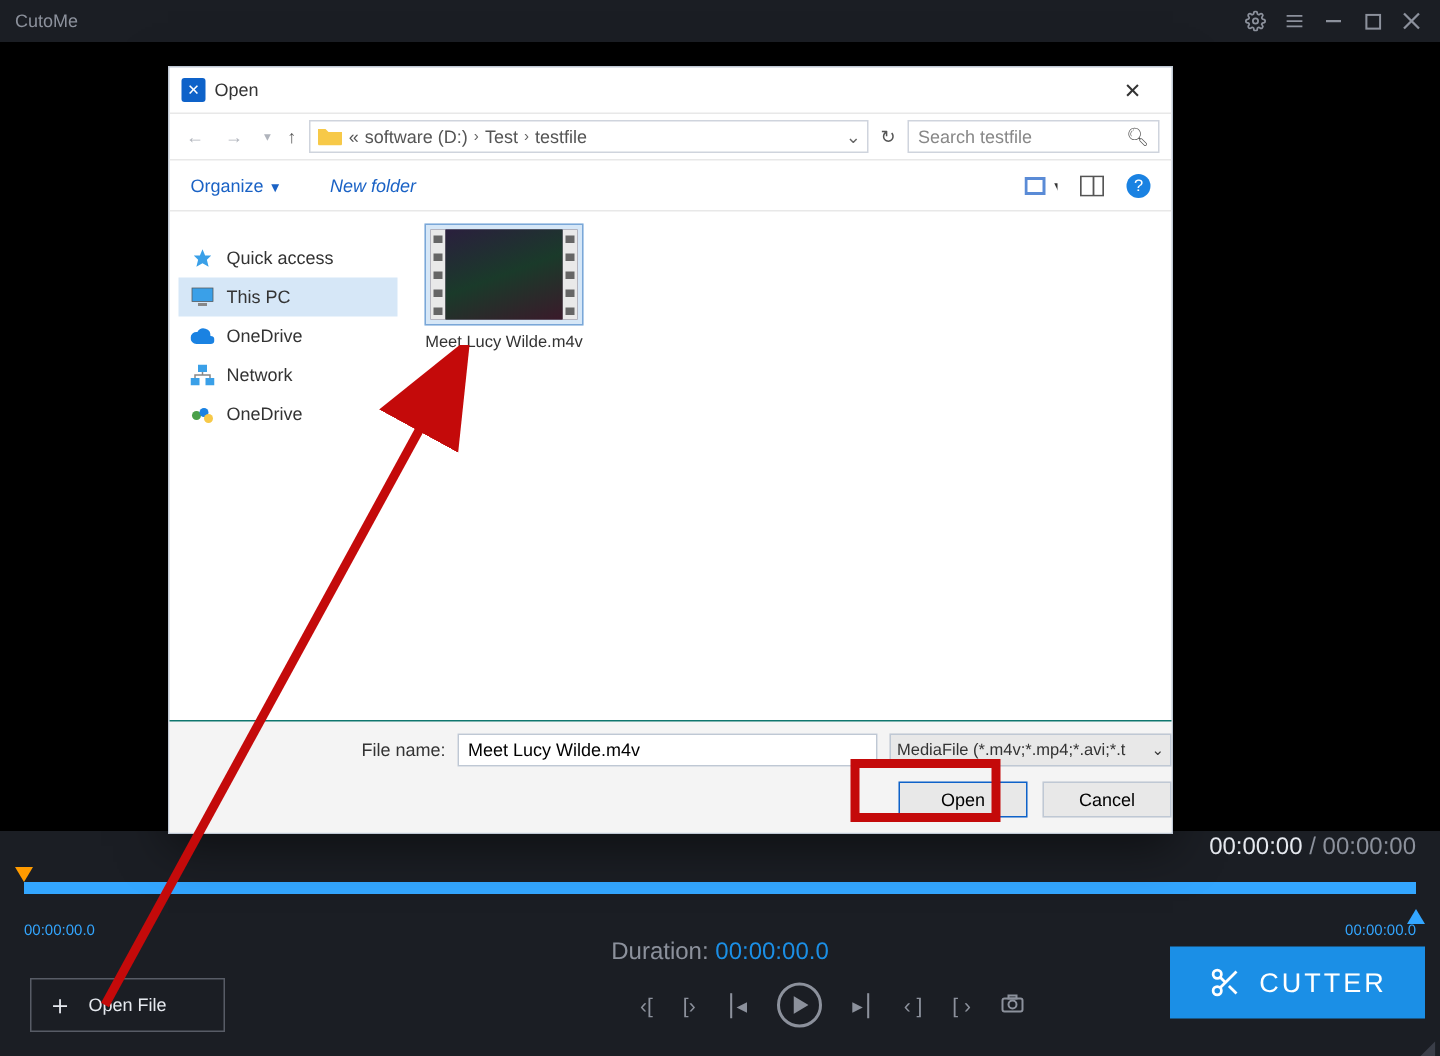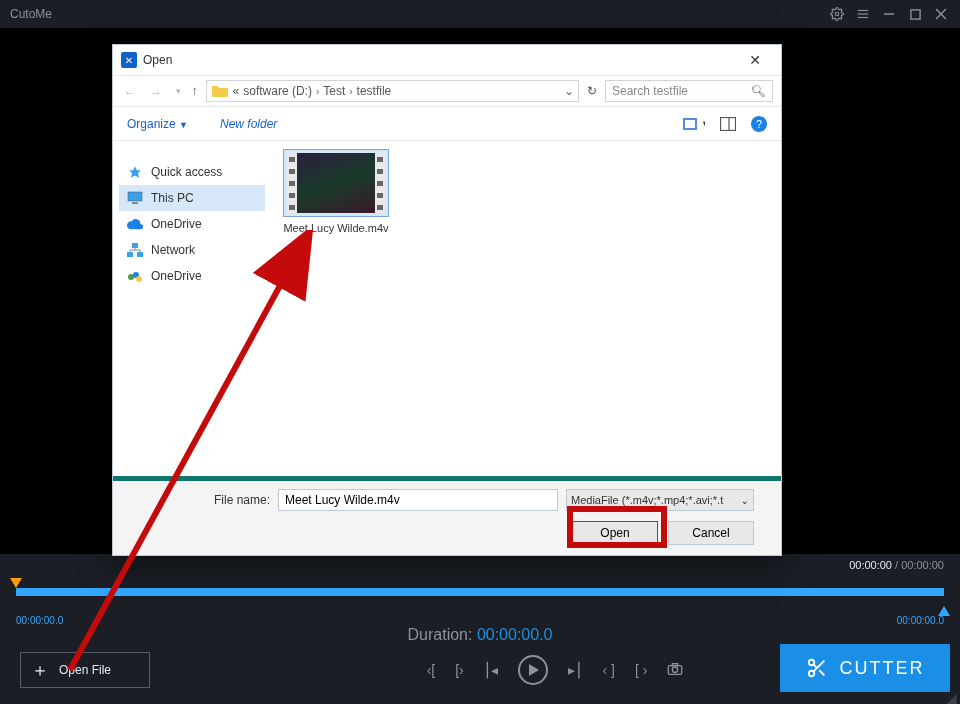--- a/index.html
+++ b/index.html
@@ -9,41 +9,41 @@
   .titlebar { height: 28px; background: #1b1e24; color: #8c919c; display: flex; align-items: center; padding: 0 10px; font-size: 12px; }
   .titlebar .title { flex: 1; }
   .titlebar .win-icons { display: flex; gap: 8px; align-items: center; }
   .titlebar .win-icons span { cursor: pointer; color: #8c919c; display:inline-flex; align-items:center; justify-content:center; width:18px; height:18px; }
 
   
   .video-area { position: absolute; top: 28px; left: 0; right: 0; bottom: 150px; background: #000; }
 
   
   .bottom-panel { position: absolute; left:0; right:0; bottom:0; height:150px; background:#1b1e24; }
-  .time-readout { position:absolute; right:16px; top:0; font-size:11px; color:#8c919c; height:22px; display:flex; align-items:center; }
+  .time-readout { position:absolute; right:16px; top:0; font-size:16px; color:#8c919c; height:22px; display:flex; align-items:center; }
   .time-readout .bright { color:#e6e9ef; }
   .timeline-wrap { position:absolute; left:16px; right:16px; top:26px; height:30px; }
   .timeline-track { position:absolute; left:0; right:0; top:8px; height:8px; background:#33a6ff; }
   .timeline-start, .timeline-end { position:absolute; bottom:-16px; font-size:10px; color:#33a6ff; }
   .timeline-start { left:0; } .timeline-end { right:0; }
   .timeline-handle { position:absolute; top:-2px; width:0; height:0; border-left:6px solid transparent; border-right:6px solid transparent; border-top:10px solid #ff9b00; }
   .timeline-handle.left { left:-6px; }
   .timeline-end-tri { position:absolute; right:-6px; bottom:-6px; width:0; height:0; border-left:6px solid transparent; border-right:6px solid transparent; border-bottom:10px solid #33a6ff; }
 
   .duration { position:absolute; left:0; right:0; top:72px; text-align:center; font-size:16px; color:#8c919c; }
   .duration .val { color:#1b8fe6; }
 
   .controls-row { position:absolute; left:0; right:0; bottom:10px; height:48px; display:flex; align-items:center; }
   .open-file-btn { margin-left:20px; width:130px; height:36px; border:1px solid #585c66; color:#e6e9ef; background:transparent; display:flex; align-items:center; font-size:12px; padding:0 10px; cursor:pointer; }
   .open-file-btn .plus { font-size:18px; margin-right:10px; font-weight:300; }
   .playback-controls { flex:1; display:flex; align-items:center; justify-content:center; gap:20px; color:#8c919c; }
   .play-btn { width:30px; height:30px; border:2px solid #8c919c; border-radius:50%; display:flex; align-items:center; justify-content:center; cursor:pointer; }
   .play-btn svg { width:10px; height:12px; margin-left:2px; }
   .pc-icon { cursor:pointer; font-size:14px; }
-  .cutter-btn { margin-right:10px; width:170px; height:48px; background:#1b8fe6; color:#fff; display:flex; align-items:center; justify-content:center; gap:12px; font-size:18px; letter-spacing:2px; cursor:pointer; position:absolute; right:0; bottom:12px; }
+  .cutter-btn { margin-right:10px; width:170px; height:48px; background:#1b8fe6; color:#fff; display:flex; align-items:center; justify-content:center; gap:12px; font-size:18px; letter-spacing:2px; cursor:pointer; position:absolute; right:0; bottom:25px; }
   .cutter-btn svg { width:22px; height:22px; }
 
   
   .dialog { position:absolute; left:112px; top:44px; width:670px; height:512px; background:#fff; border:1px solid #bfc8d4; box-shadow:0 8px 30px rgba(0,0,0,0.5); display:flex; flex-direction:column; }
   .dlg-title { height:30px; display:flex; align-items:center; padding:0 8px; font-size:12px; color:#333; }
   .dlg-title .icon-box { width:16px; height:16px; background:#0e62c9; border-radius:2px; margin-right:6px; display:flex; align-items:center; justify-content:center; color:#fff; font-size:10px; }
   .dlg-title .close { margin-left:auto; width:36px; text-align:center; cursor:pointer; font-size:14px; }
   .dlg-nav { height:32px; border-top:1px solid #e8e8e8; border-bottom:1px solid #e8e8e8; display:flex; align-items:center; padding:0 8px; gap:8px; font-size:12px; color:#555; }
   .nav-arrow { color:#b0b4bc; cursor:pointer; padding:0 3px; }
   .nav-up { color:#555; cursor:pointer; }
@@ -71,21 +71,21 @@
   .content-pane { flex:1; padding:8px 12px; }
   .file-item { width:106px; display:flex; flex-direction:column; align-items:center; cursor:pointer; }
   .file-thumb-wrap { width:106px; height:68px; border:1px solid #7aa7d8; background:#d6e7f7; padding:3px; }
   .file-thumb { width:100%; height:100%; background:#2a1a35; position:relative; border-left:10px solid #e9e9e9; border-right:10px solid #e9e9e9; }
   .thumb-inner { position:absolute; inset:0; background:linear-gradient(160deg,#2a1f3d 0%,#1a3a2a 50%,#3a1a2a 100%); }
   .sprocket { position:absolute; top:0; bottom:0; width:10px; display:flex; flex-direction:column; justify-content:space-around; }
   .sprocket.left { left:-10px; } .sprocket.right { right:-10px; }
   .sprocket i { display:block; width:6px; height:5px; background:#666; margin:0 auto; }
   .file-label { text-align:center; font-size:11px; color:#333; margin-top:4px; line-height:1.3; }
 
-  .dlg-footer { border-top:5px solid #0f766e; background:#f4f4f4; padding:8px 27px 10px; }
+  .dlg-footer { border-top:1px solid #0f766e; background:#f4f4f4; padding:8px 0 10px; }
   .fn-row { display:flex; align-items:center; gap:8px; font-size:12px; color:#333; justify-content:flex-end; }
   .fn-label { }
   .fn-input { width:280px; height:22px; border:1px solid #bfc8d4; padding:0 6px; font-size:12px; }
   .filter-select { width:188px; height:22px; border:1px solid #bfc8d4; background:#e8e8e8; font-size:11px; padding:0 4px; overflow:hidden; white-space:nowrap; display:flex; align-items:center; cursor:pointer; }
   .filter-select .dd { margin-left:auto; font-size:10px; }
   .btn-row { display:flex; gap:10px; justify-content:flex-end; margin-top:10px; }
   .dlg-btn { width:86px; height:24px; border:1px solid #bfc8d4; background:#e8e8e8; font-size:12px; cursor:pointer; }
   .dlg-btn.primary { border:1px solid #0e62c9; background:#e8e8e8; }
 
   

